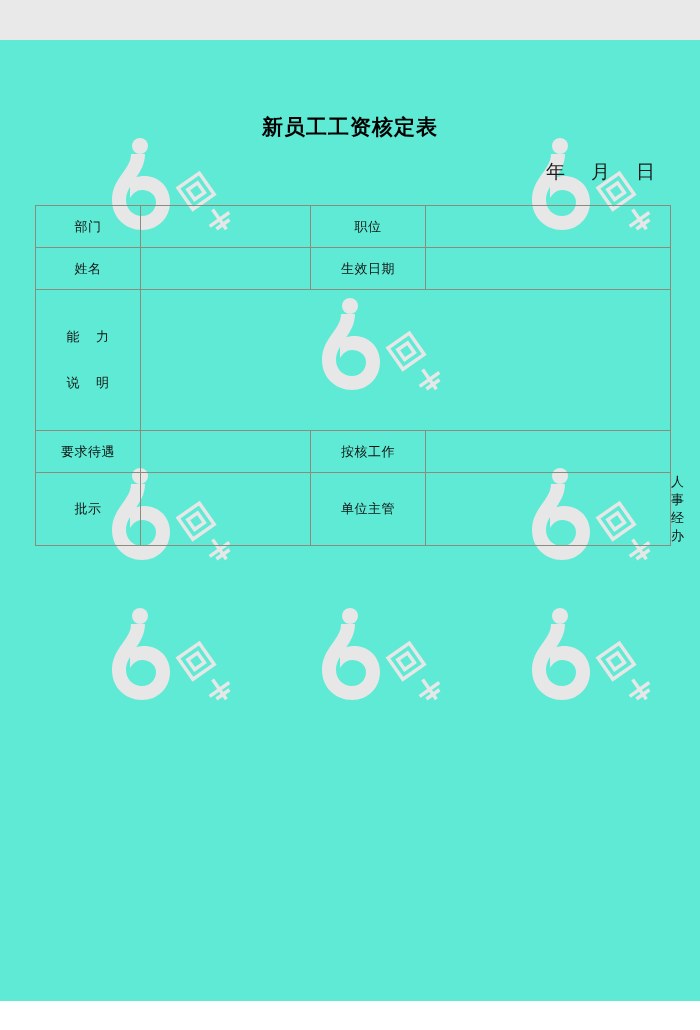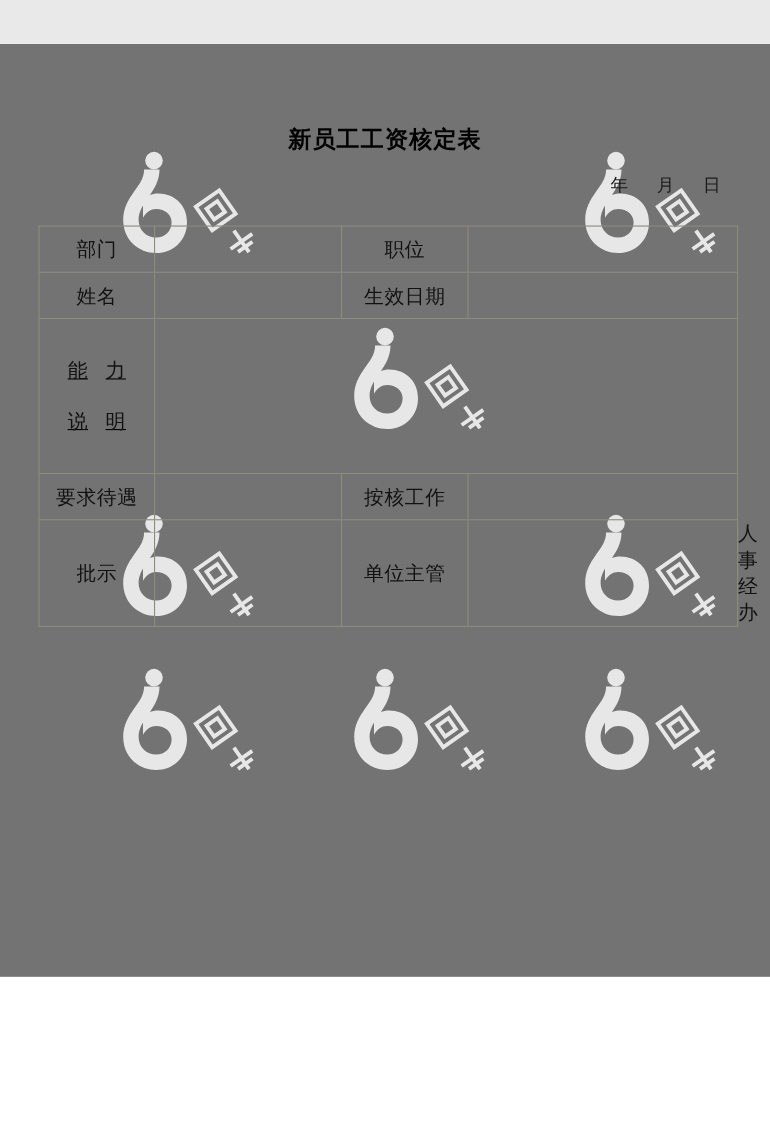--- a/index.html
+++ b/index.html
@@ -23,22 +23,22 @@
     width: 700px;
     height: 40px;
     background: #e9e9e9;
   }
 
   .page {
     position: absolute;
     top: 40px;
     left: 0;
     width: 700px;
-    height: 848px;
-    background: #737373;
+    height: 961px;
+    background: #5eead4;
     overflow: hidden;
   }
 
   
   .wm-layer {
     position: absolute;
     top: 0; left: 0;
     width: 700px;
     height: 990px;
     pointer-events: none;
@@ -70,49 +70,49 @@
     letter-spacing: 1px;
     color: #000000;
   }
 
   .date-line {
     position: absolute;
     top: 119px;
     left: 0;
     width: 655px;
     text-align: right;
-    font-size: 16px;
+    font-size: 19px;
     color: #1a1a1a;
     letter-spacing: 0px;
     font-family: Liberation Mono, monospace;
   }
   .date-line span { display: inline-block; }
   .date-line .sp { width: 26px; }
 
   table.form {
     position: absolute;
     top: 165px;
     left: 35px;
     width: 635px;
     border-collapse: collapse;
     table-layout: fixed;
   }
   table.form td {
     border: 1px solid #8c8c7e;
-    font-size: 18px;
+    font-size: 13px;
     color: #111111;
     padding: 0;
     text-align: center;
     vertical-align: middle;
     background: transparent;
   }
 
   .r-std { height: 42px; }
   .r-exp { height: 41px; }
-  .r-abil { height: 141px; text-decoration: underline; }
+  .r-abil { height: 141px; }
   .r-sign { height: 42px; }
 
   .cell-label { letter-spacing: 0.5px; }
 
   .exp-text {
     text-align: center;
     letter-spacing: 0.5px;
   }
   .exp-text .gap-lg { display: inline-block; width: 30px; }
 

